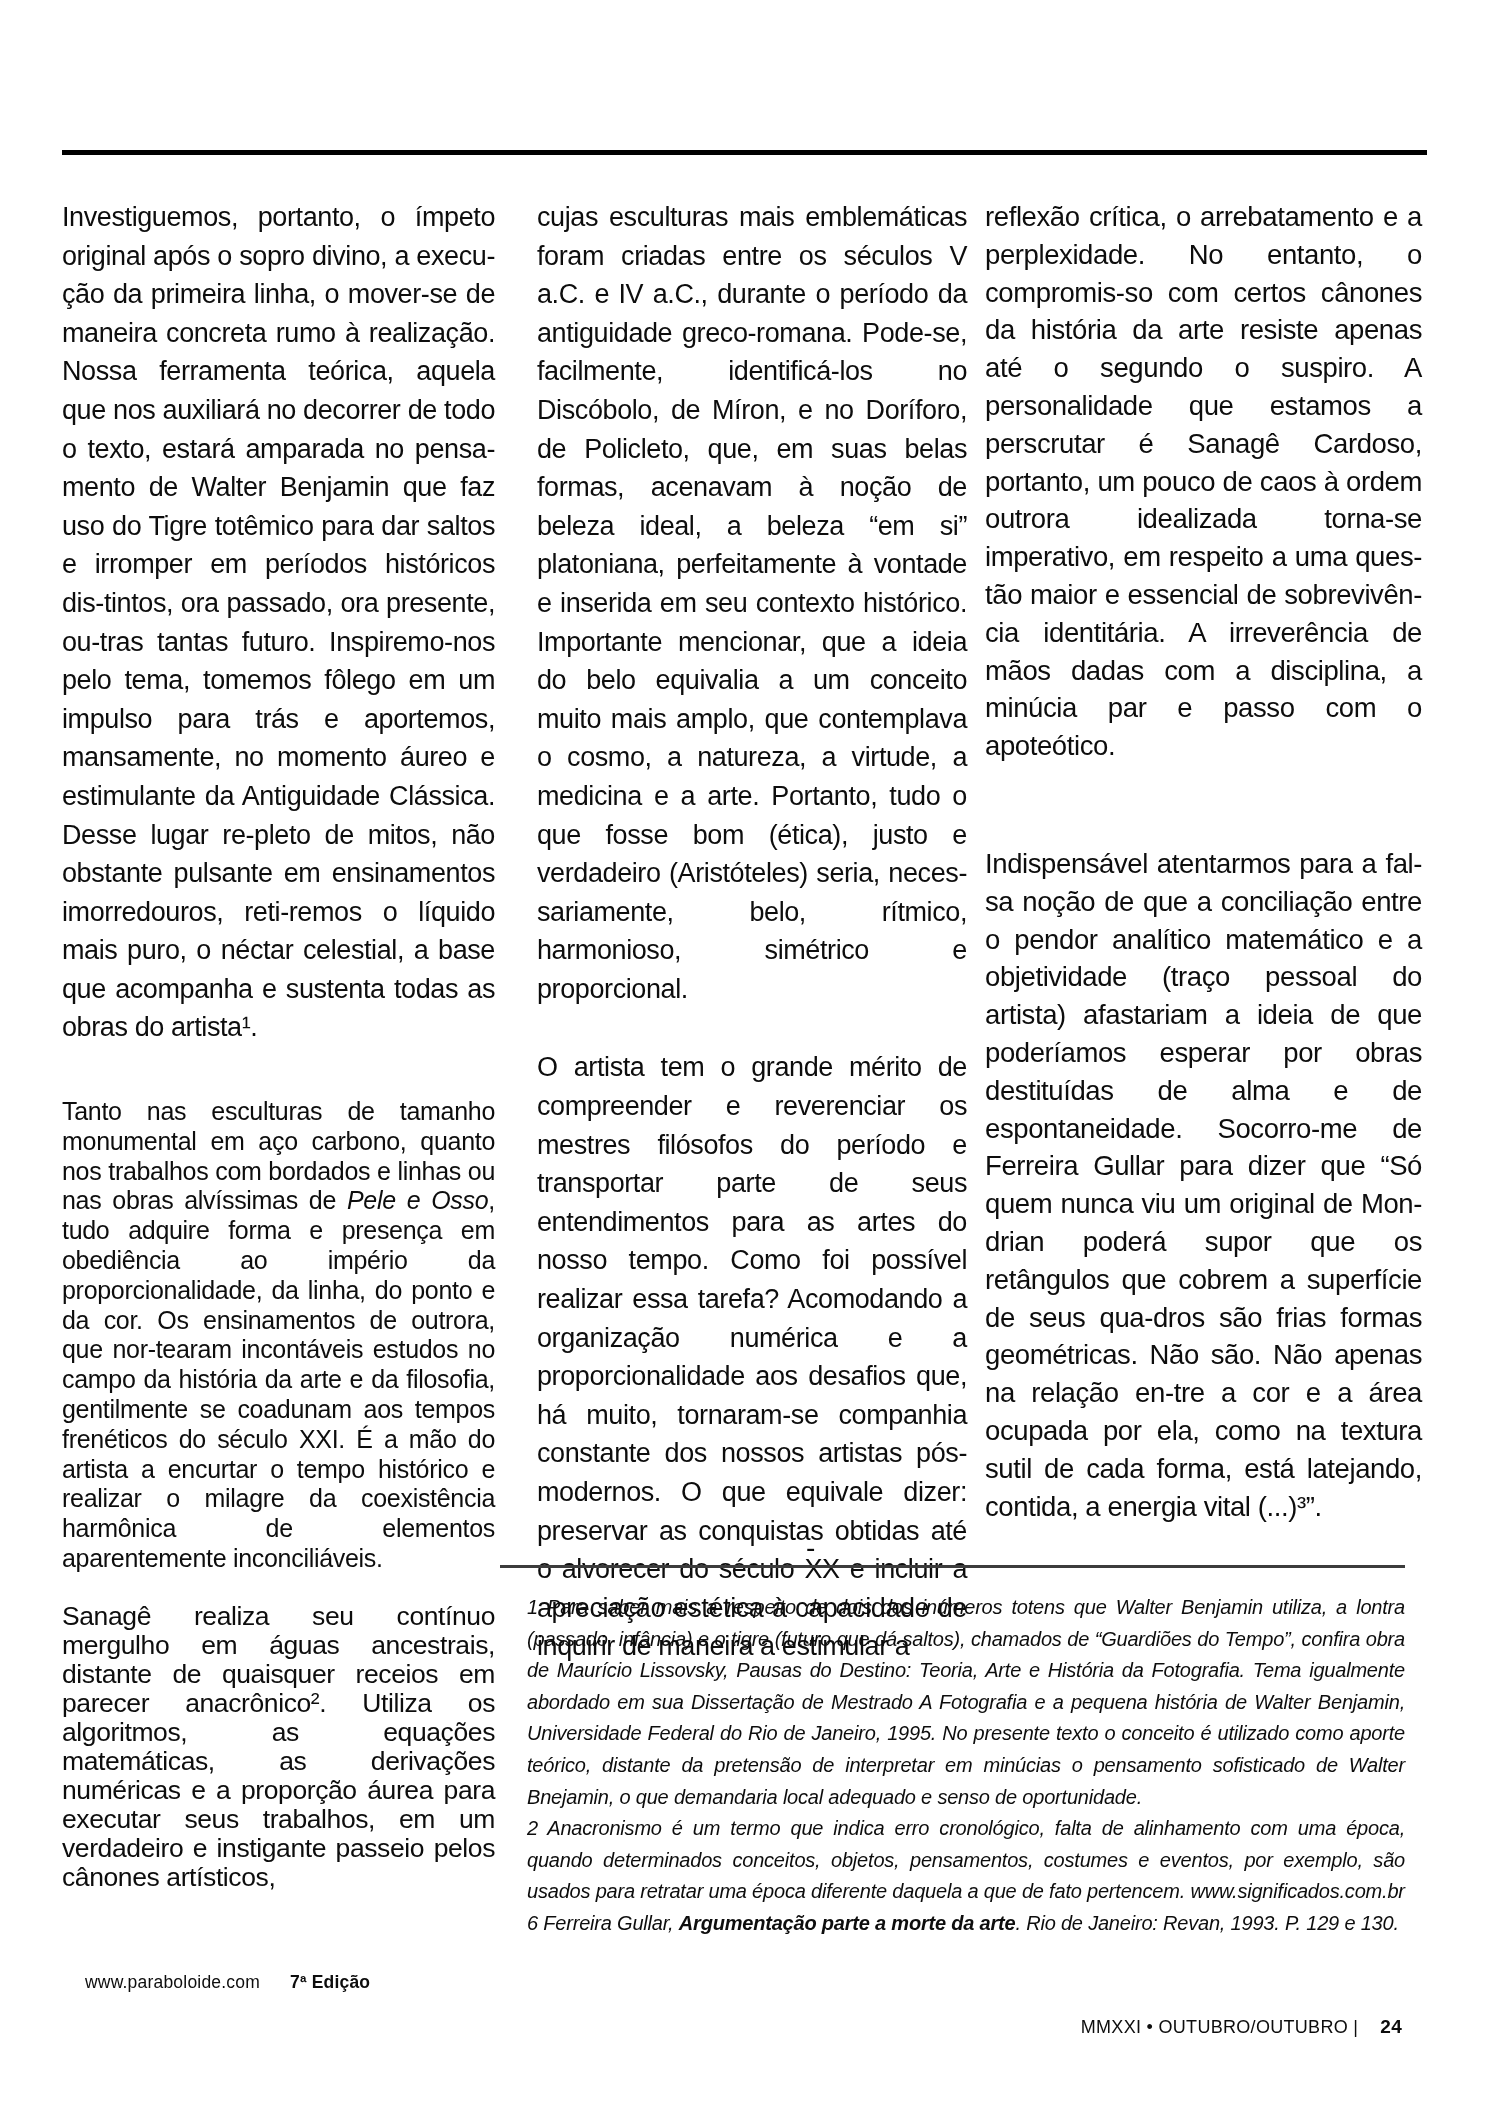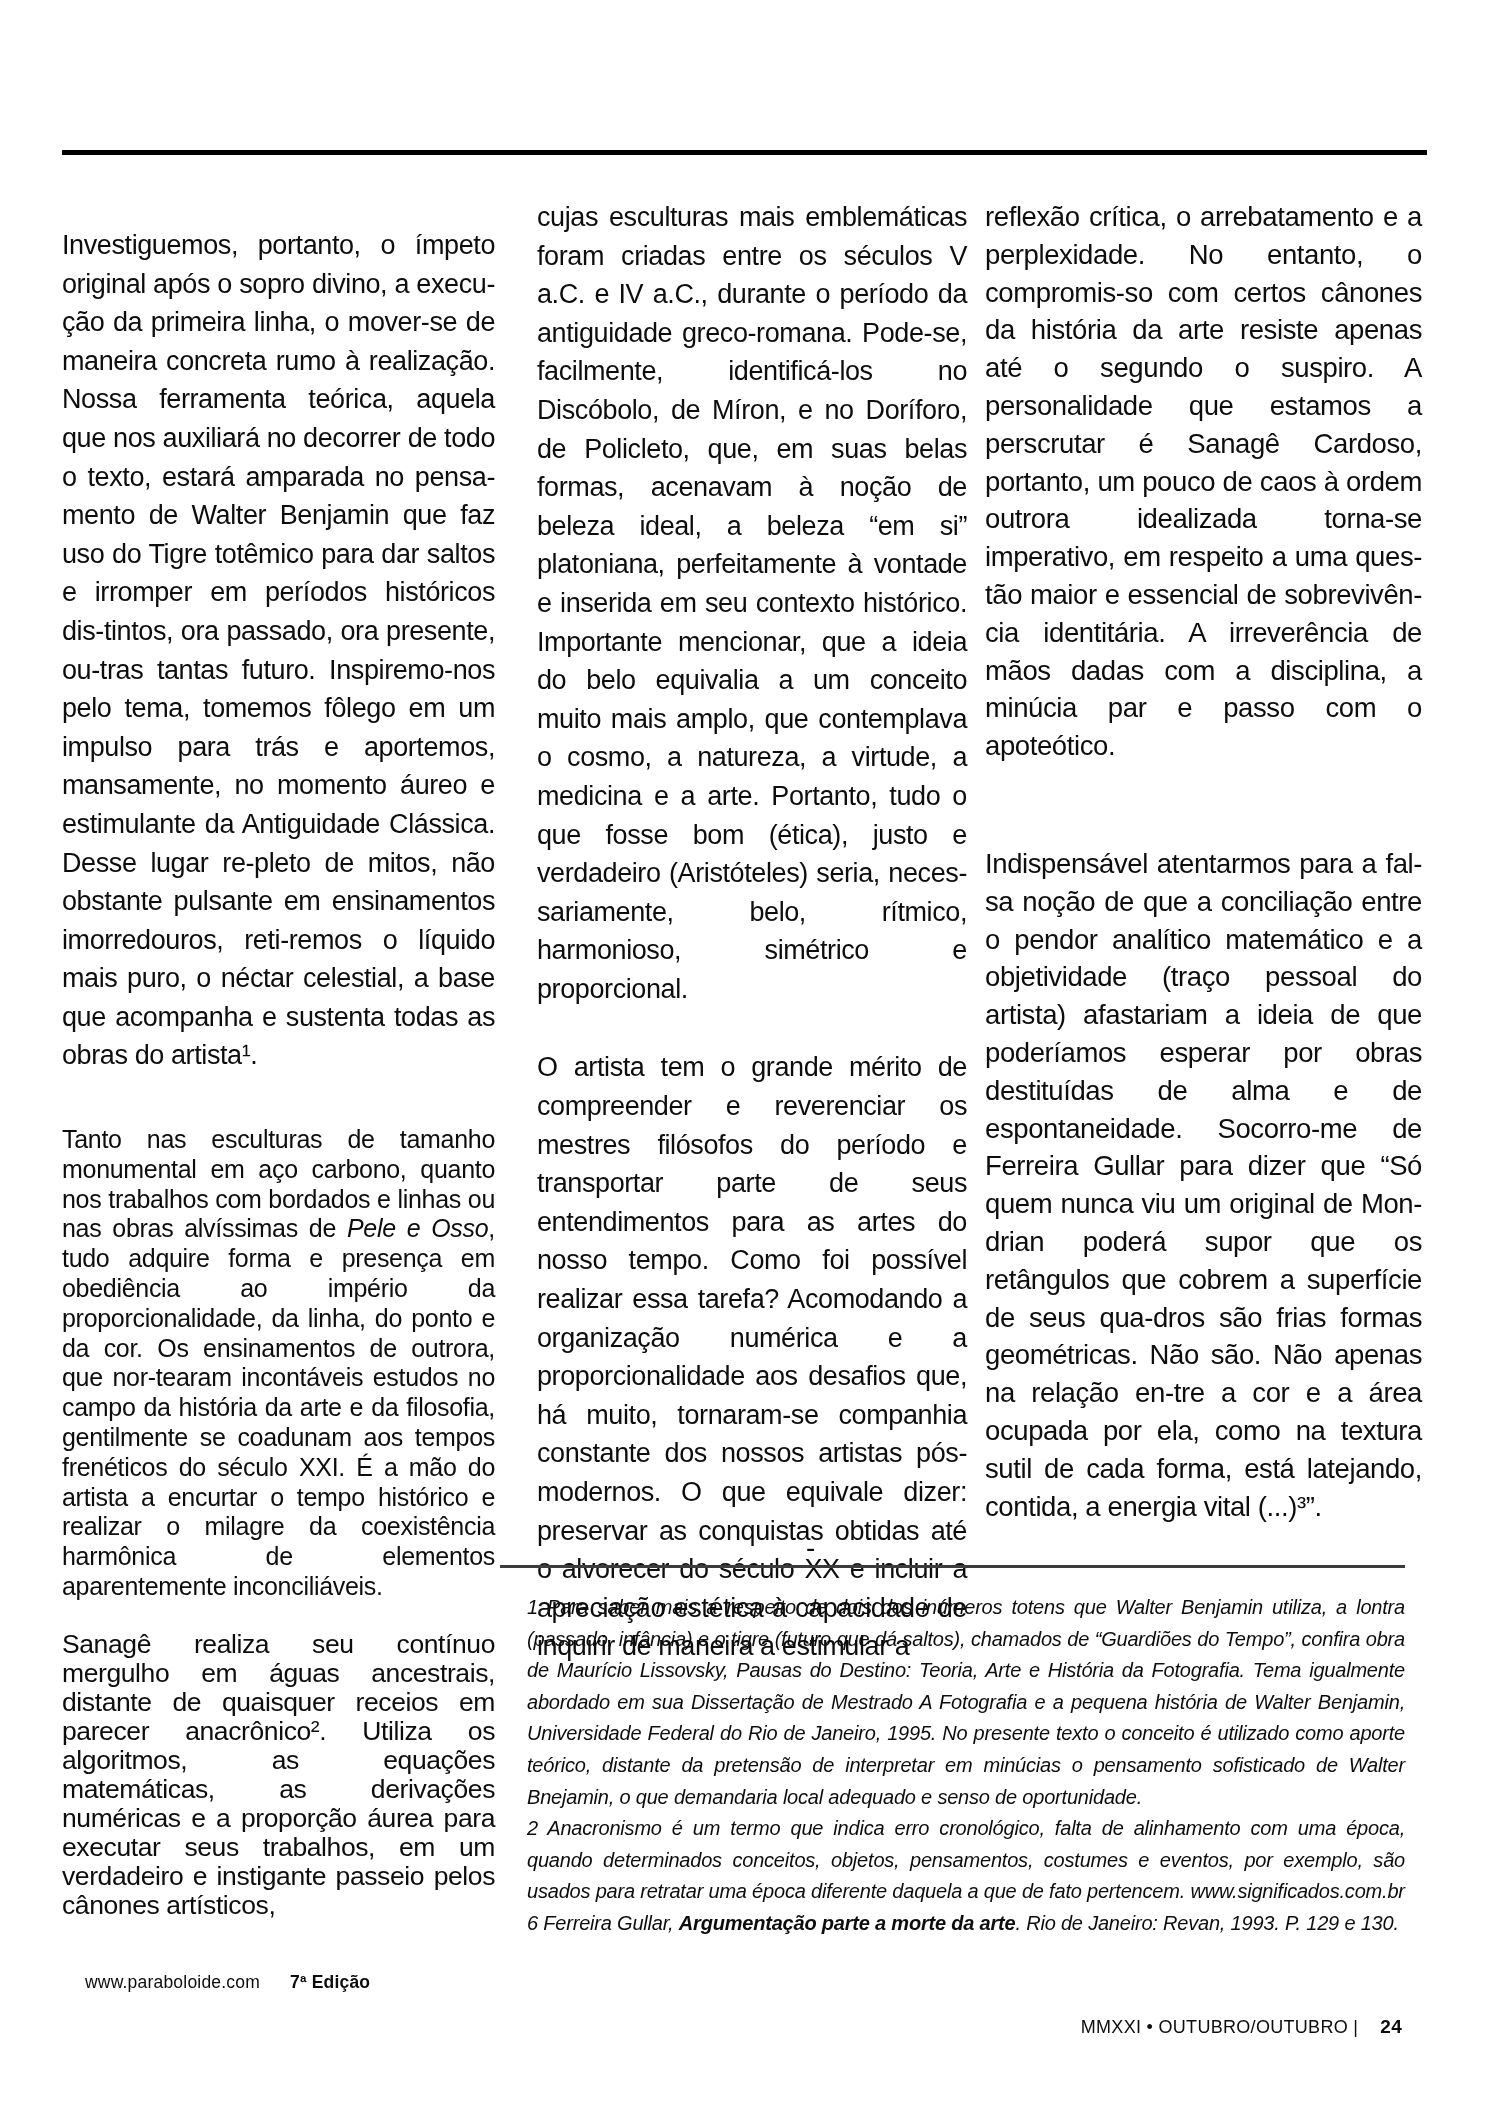--- a/index.html
+++ b/index.html
@@ -4,21 +4,21 @@
 <style>
   html,body{margin:0;padding:0;background:#ffffff;}
   .page{
     position:relative;width:1488px;height:2104px;background:#ffffff;
     font-family:"Liberation Sans","DejaVu Sans",sans-serif;color:#0d0d0d;
     overflow:hidden;
   }
   .rule-top{position:absolute;left:62px;top:150px;width:1365px;height:5px;background:#000;}
   .col{position:absolute;top:198px;}
   .col p{margin:0;text-align:justify;}
-  .col-1{left:62px;width:433px;margin-top:28px;}
+  .col-1{left:62px;width:433px;}
   .col-2{left:537px;width:430px;}
   .col-3{left:985px;width:437px;}
   .p-body{font-size:27px;line-height:38.6px;letter-spacing:-0.4px;}
   .p-body3{font-size:27.5px;line-height:37.8px;letter-spacing:-0.4px;}
   .p-cond{font-size:25px;line-height:29.8px;letter-spacing:-0.3px;}
   .p-mid{font-size:26.5px;line-height:29px;letter-spacing:-0.4px;}
   .mt28{margin-top:28px !important;}
   .mt40{margin-top:40px !important;}
   .mt30{margin-top:30px !important;}
   .mt50{margin-top:50px !important;}

